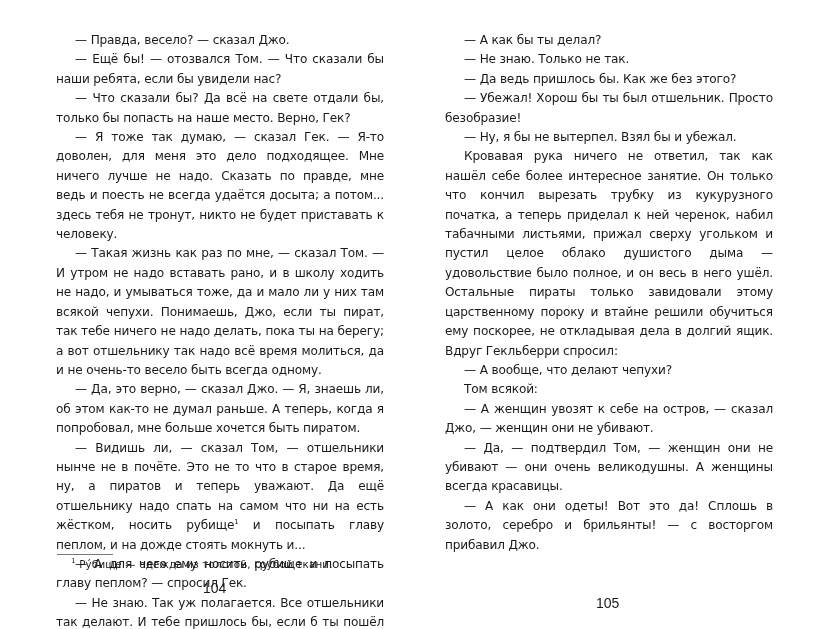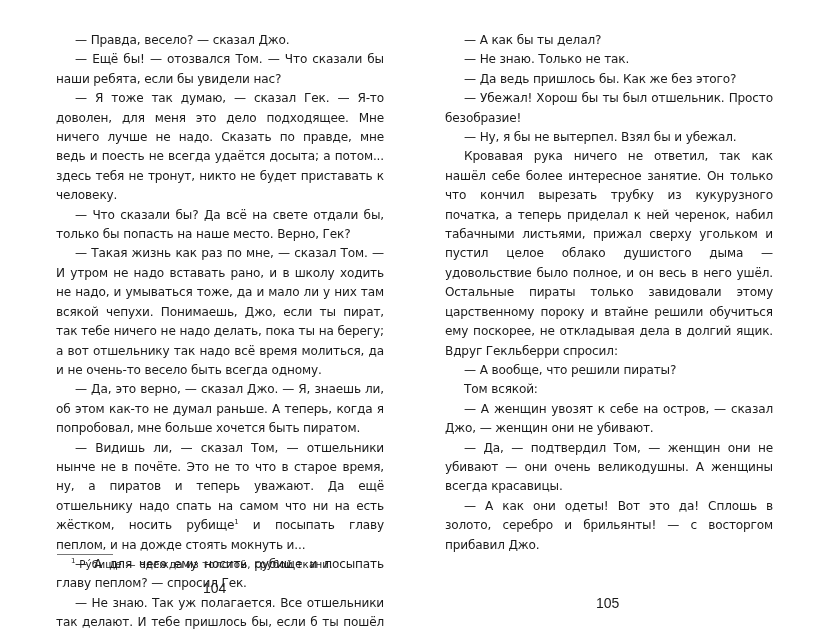--- a/index.html
+++ b/index.html
@@ -19,41 +19,41 @@
                  font-family: "Liberation Sans", sans-serif; }
   #page-number-left { left: 203px; }
   #page-number-right { left: 596px; margin-top: 15px; }
 </style>
 </head>
 <body>
 
 <div class="page" id="page-left">
   <p class="p">— Правда, весело? — сказал Джо.</p>
   <p class="p">— Ещё бы! — отозвался Том. — Что сказали бы наши ребята, если бы увидели нас?</p>
+  <p class="p">— Что сказали бы? Да всё на свете отдали бы, только бы попасть на наше место. Верно, Гек?</p>
   <p class="p">— Я тоже так думаю, — сказал Гек. — Я-то доволен, для меня это дело подходящее. Мне ничего лучше не надо. Сказать по правде, мне ведь и поесть не всегда удаётся досыта; а потом... здесь тебя не тронут, никто не будет приставать к человеку.</p>
-  <p class="p">— Что сказали бы? Да всё на свете отдали бы, только бы попасть на наше место. Верно, Гек?</p>
   <p class="p">— Такая жизнь как раз по мне, — сказал Том. — И утром не надо вставать рано, и в школу ходить не надо, и умываться тоже, да и мало ли у них там всякой чепухи. Понимаешь, Джо, если ты пират, так тебе ничего не надо делать, пока ты на берегу; а вот отшельнику так надо всё время молиться, да и не очень-то весело быть всегда одному.</p>
   <p class="p">— Да, это верно, — сказал Джо. — Я, знаешь ли, об этом как-то не думал раньше. А теперь, когда я попробовал, мне больше хочется быть пиратом.</p>
   <p class="p"><span>— Видишь ли, — сказал Том, — отшельники нынче не в почёте. Это не то что в старое время, ну, а пиратов и теперь уважают. Да ещё отшельнику надо спать на самом что ни на есть жёстком, носить рубище</span><sup>1</sup><span> и посыпать главу пеплом, и на дожде стоять мокнуть и...</span></p>
   <p class="p">— А для чего ему носить рубище и посыпать главу пеплом? — спросил Гек.</p>
   <p class="p">— Не знаю. Так уж полагается. Все отшельники так делают. И тебе пришлось бы, если б ты пошёл в отшельники.</p>
 
 </div>
 
 <div class="footnote-rule"></div>
 <div class="footnote"><sup>1</sup> <span>Ру́бище — одежда из толстой, грубой ткани.</span></div>
 <div class="page-number" id="page-number-left">104</div>
 
 <div class="page" id="page-right">
   <p class="p">— А как бы ты делал?</p>
   <p class="p">— Не знаю. Только не так.</p>
   <p class="p">— Да ведь пришлось бы. Как же без этого?</p>
   <p class="p">— Убежал! Хорош бы ты был отшельник. Просто безобразие!</p>
   <p class="p">— Ну, я бы не вытерпел. Взял бы и убежал.</p>
   <p class="p">Кровавая рука ничего не ответил, так как нашёл себе более интересное занятие. Он только что кончил вырезать трубку из кукурузного початка, а теперь приделал к ней черенок, набил табачными листьями, прижал сверху угольком и пустил целое облако душистого дыма — удовольствие было полное, и он весь в него ушёл. Остальные пираты только завидовали этому царственному пороку и втайне решили обучиться ему поскорее, не откладывая дела в долгий ящик. Вдруг Гекльберри спросил:</p>
-  <p class="p">— А вообще, что решили пираты?</p>
+  <p class="p">— А вообще, что делают чепухи?</p>
   <p class="p">Том всякой:</p>
   <p class="p">— А женщин увозят к себе на остров, — сказал Джо, — женщин они не убивают.</p>
   <p class="p">— Да, — подтвердил Том, — женщин они не убивают — они очень великодушны. А женщины всегда красавицы.</p>
   <p class="p">— А как они одеты! Вот это да! Сплошь в золото, серебро и брильянты! — с восторгом прибавил Джо.</p>
 
 </div>
 <div class="page-number" id="page-number-right">105</div>
 
 </body></html>

